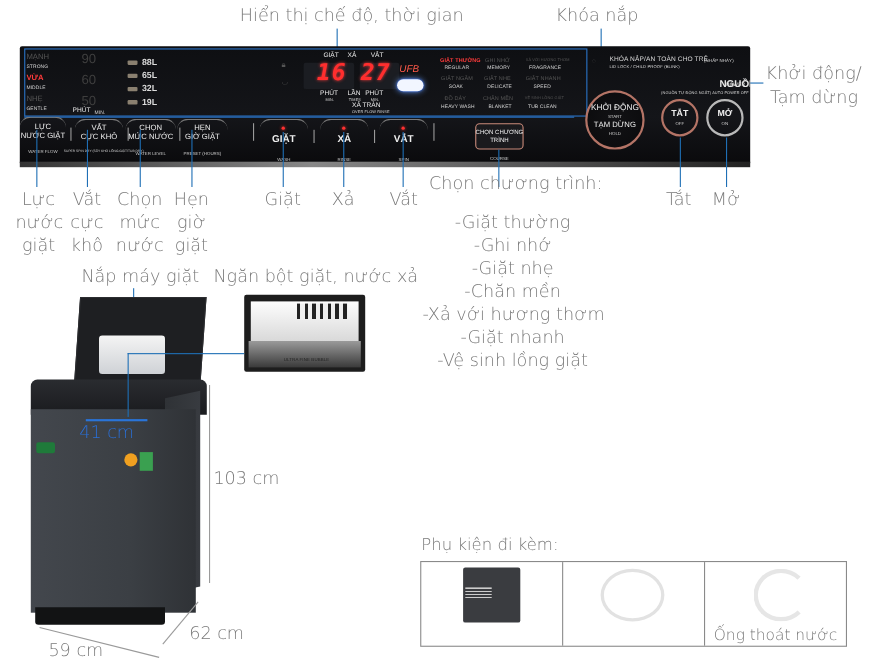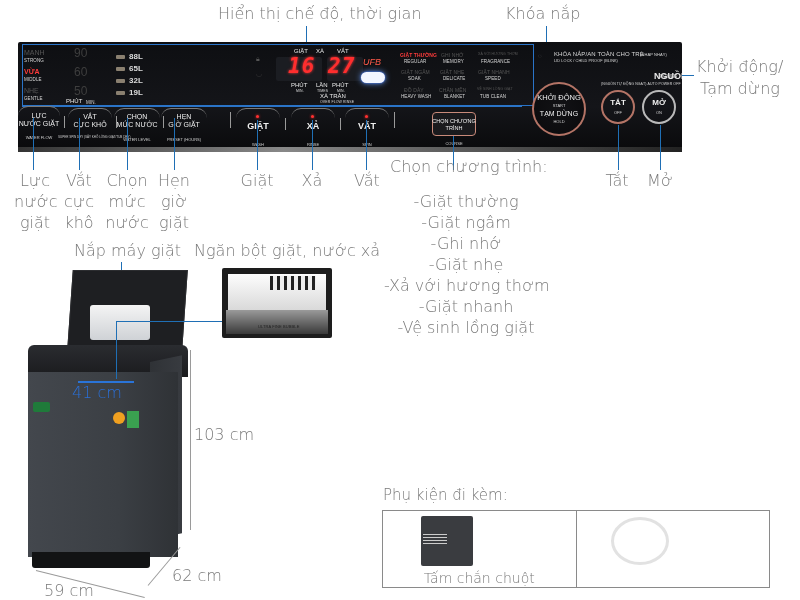--- a/index.html
+++ b/index.html
@@ -237,23 +237,23 @@
 <div class="lbl lbl-lg center" style="left:156px; top:191px; width:36px;">giờ</div>
 <div class="lbl lbl-lg center" style="left:156px; top:212px; width:36px;">giặt</div>
 
 <div class="lbl lbl-lg center" style="left:236px; top:170px; width:42px;">Giặt</div>
 <div class="lbl lbl-lg center" style="left:298px; top:170px; width:28px;">Xả</div>
 <div class="lbl lbl-lg center" style="left:350px; top:170px; width:34px;">Vắt</div>
 
 <div class="lbl lbl-lg" style="left:390px; top:156px;">Chọn chương trình:</div>
 <div style="position:absolute; left:384px; top:191px; width:164px;">
   <div class="lbl lbl-lg center" style="position:relative; width:164px;">-Giặt thường</div>
-  <div class="lbl lbl-lg center" style="position:relative; width:164px;">-Giặt ngâm</div>
   <div class="lbl lbl-lg center" style="position:relative; width:164px;">-Ghi nhớ</div>
   <div class="lbl lbl-lg center" style="position:relative; width:164px;">-Giặt nhẹ</div>
+  <div class="lbl lbl-lg center" style="position:relative; width:164px;">-Chăn mền</div>
   <div class="lbl lbl-lg center" style="position:relative; width:164px;">-Xả với hương thơm</div>
   <div class="lbl lbl-lg center" style="position:relative; width:164px;">-Giặt nhanh</div>
   <div class="lbl lbl-lg center" style="position:relative; width:164px;">-Vệ sinh lồng giặt</div>
 </div>
 
 <div class="lbl lbl-lg center" style="left:600px; top:170px; width:34px;">Tắt</div>
 <div class="lbl lbl-lg center" style="left:645px; top:170px; width:30px;">Mở</div>
 
 <div class="lbl lbl-lg" style="left:74px; top:240px;">Nắp máy giặt</div>
 <div class="vline" style="left:121px; top:262px; height:24px;"></div>
@@ -289,18 +289,21 @@
 <div class="lbl lbl-lg" style="left:44px; top:580px;">59 cm</div>
 <div class="abs" style="left:148px; top:585px; width:50px; height:1px; background:#9a9a9a; transform:rotate(-50deg); transform-origin:left center;"></div>
 <div class="lbl lbl-lg" style="left:172px; top:565px;">62 cm</div>
 
 <div class="lbl lbl-md" style="left:383px; top:485px;">Phụ kiện đi kèm:</div>
 <div class="acc-table">
   <div class="acc-cell">
     <div class="abs" style="left:38px; top:5px; width:52px; height:50px; background:#3a3c40; border-radius:2px;">
       <div class="abs" style="left:2px; top:18px; width:24px; height:10px; background:repeating-linear-gradient(#ccc 0 1px, #3a3c40 1px 3px);"></div>
     </div>
-    <div class="acc-label">Tấm chắn chuột</div>
   </div>
   <div class="acc-cell">
     <div class="abs" style="left:34px; top:6px; width:58px; height:48px; border:3px solid #e2e2e2; border-radius:50%;"></div>
   </div>
+  <div class="acc-cell">
+    <div class="abs" style="left:44px; top:6px; width:50px; height:48px; border:4px solid #e6e6e6; border-right-color:transparent; border-radius:50%;"></div>
+    <div class="acc-label">Ống thoát nước</div>
+  </div>
 </div>
 
 </body></html>

